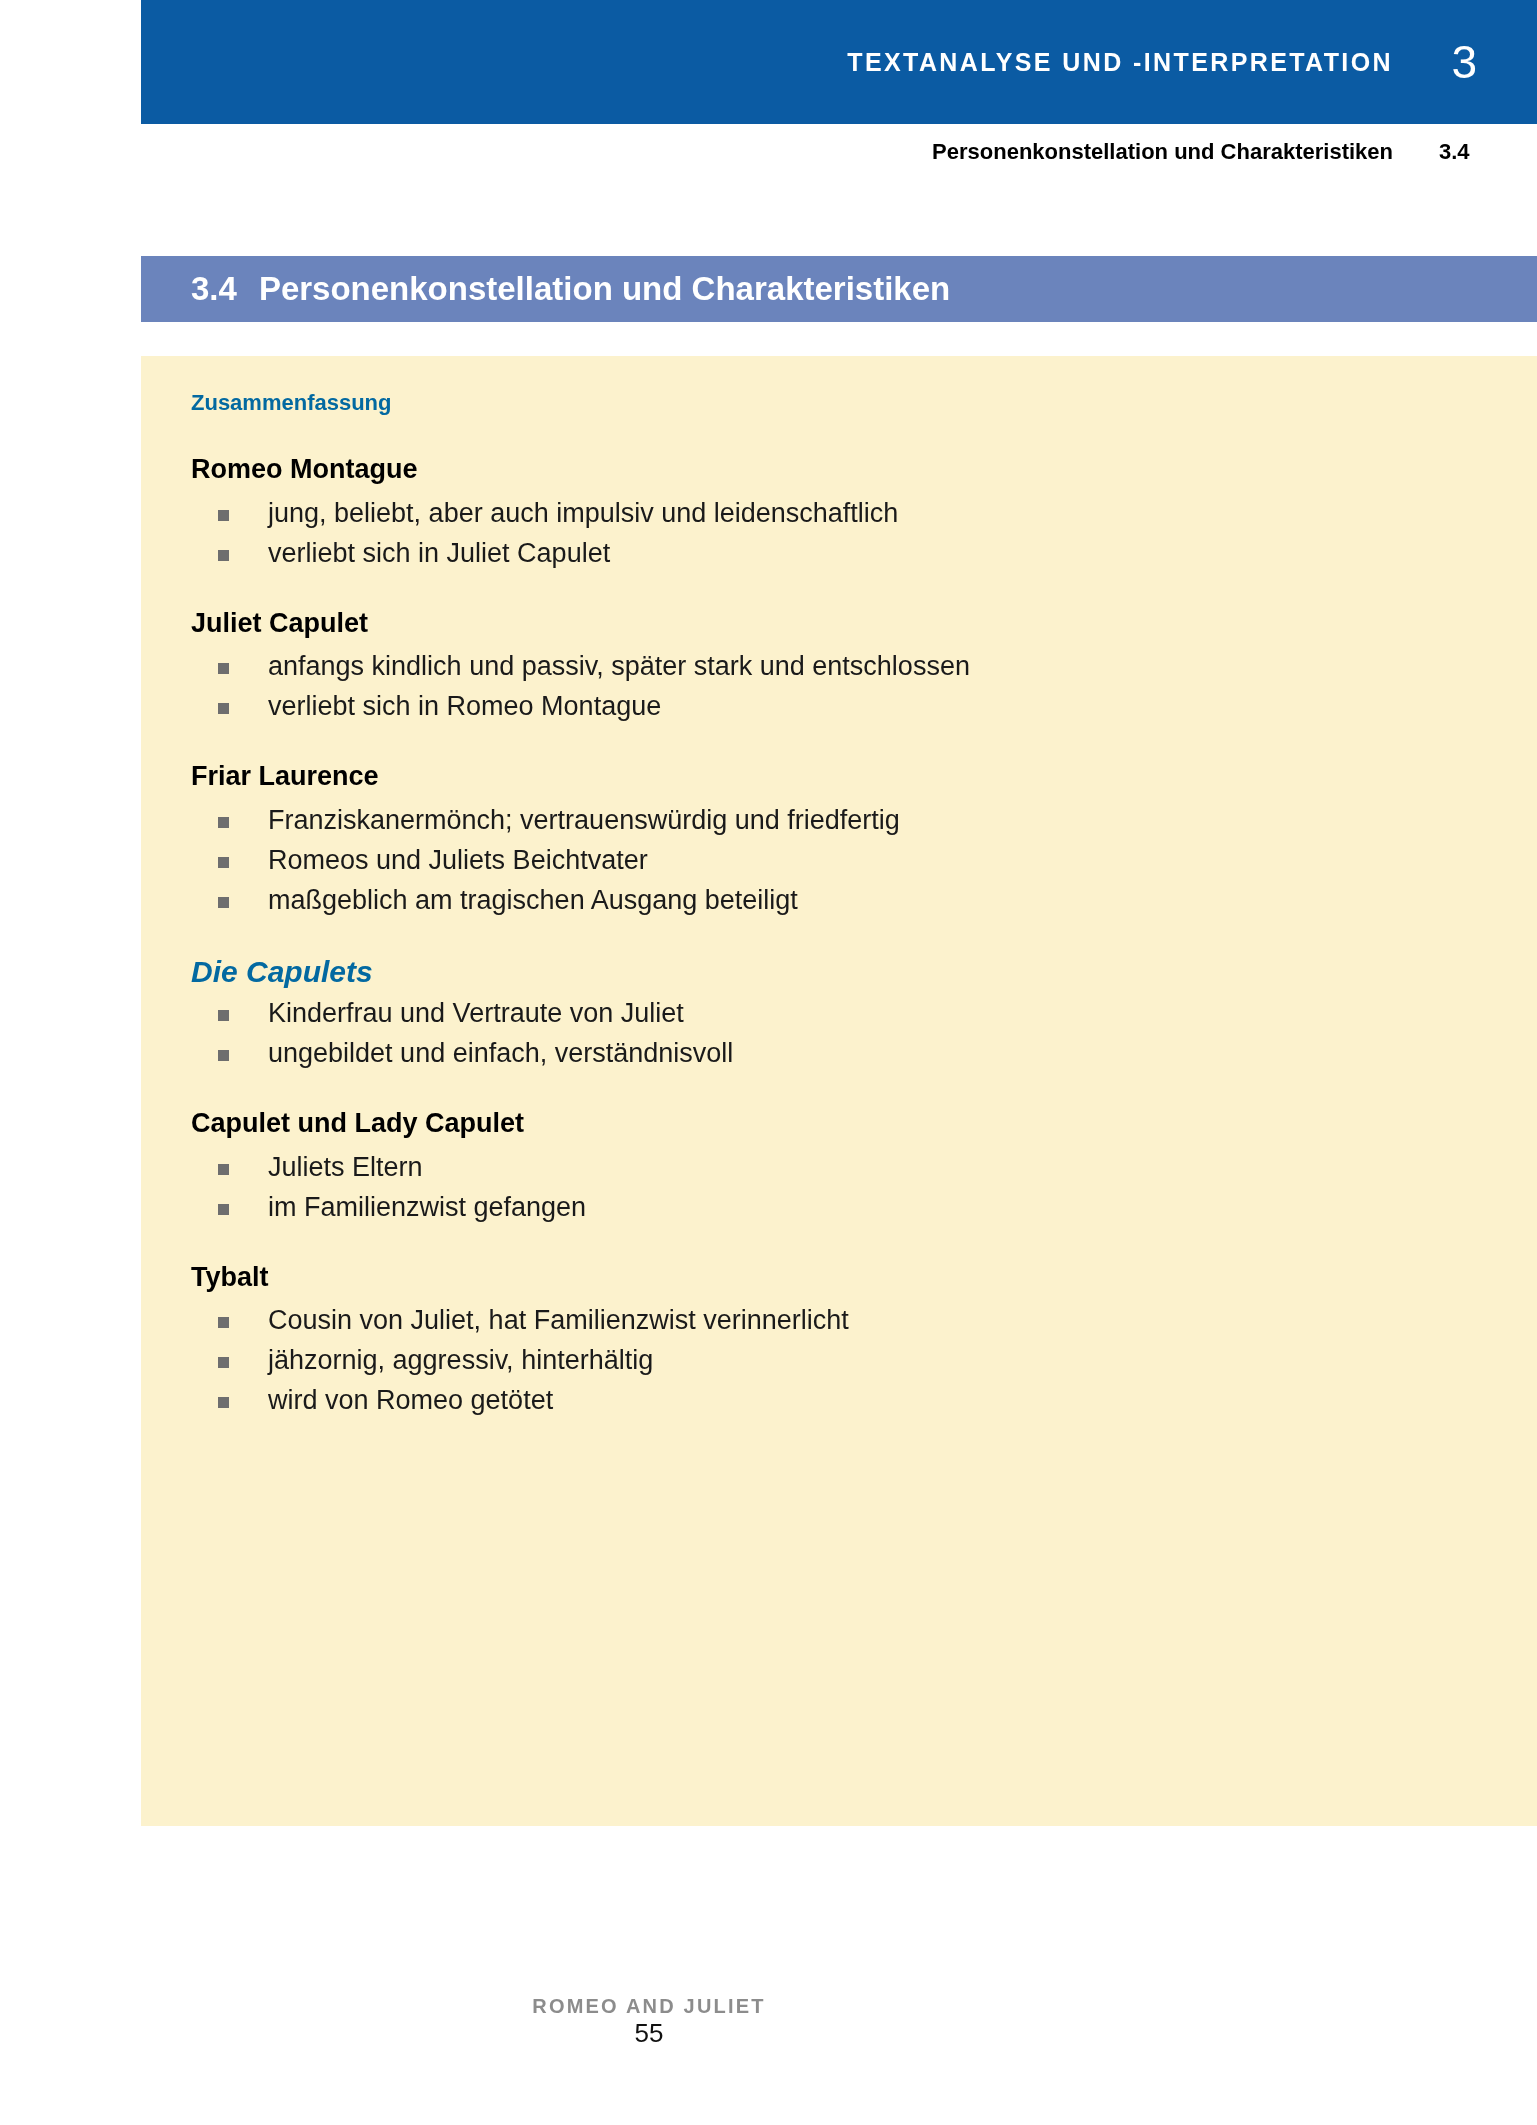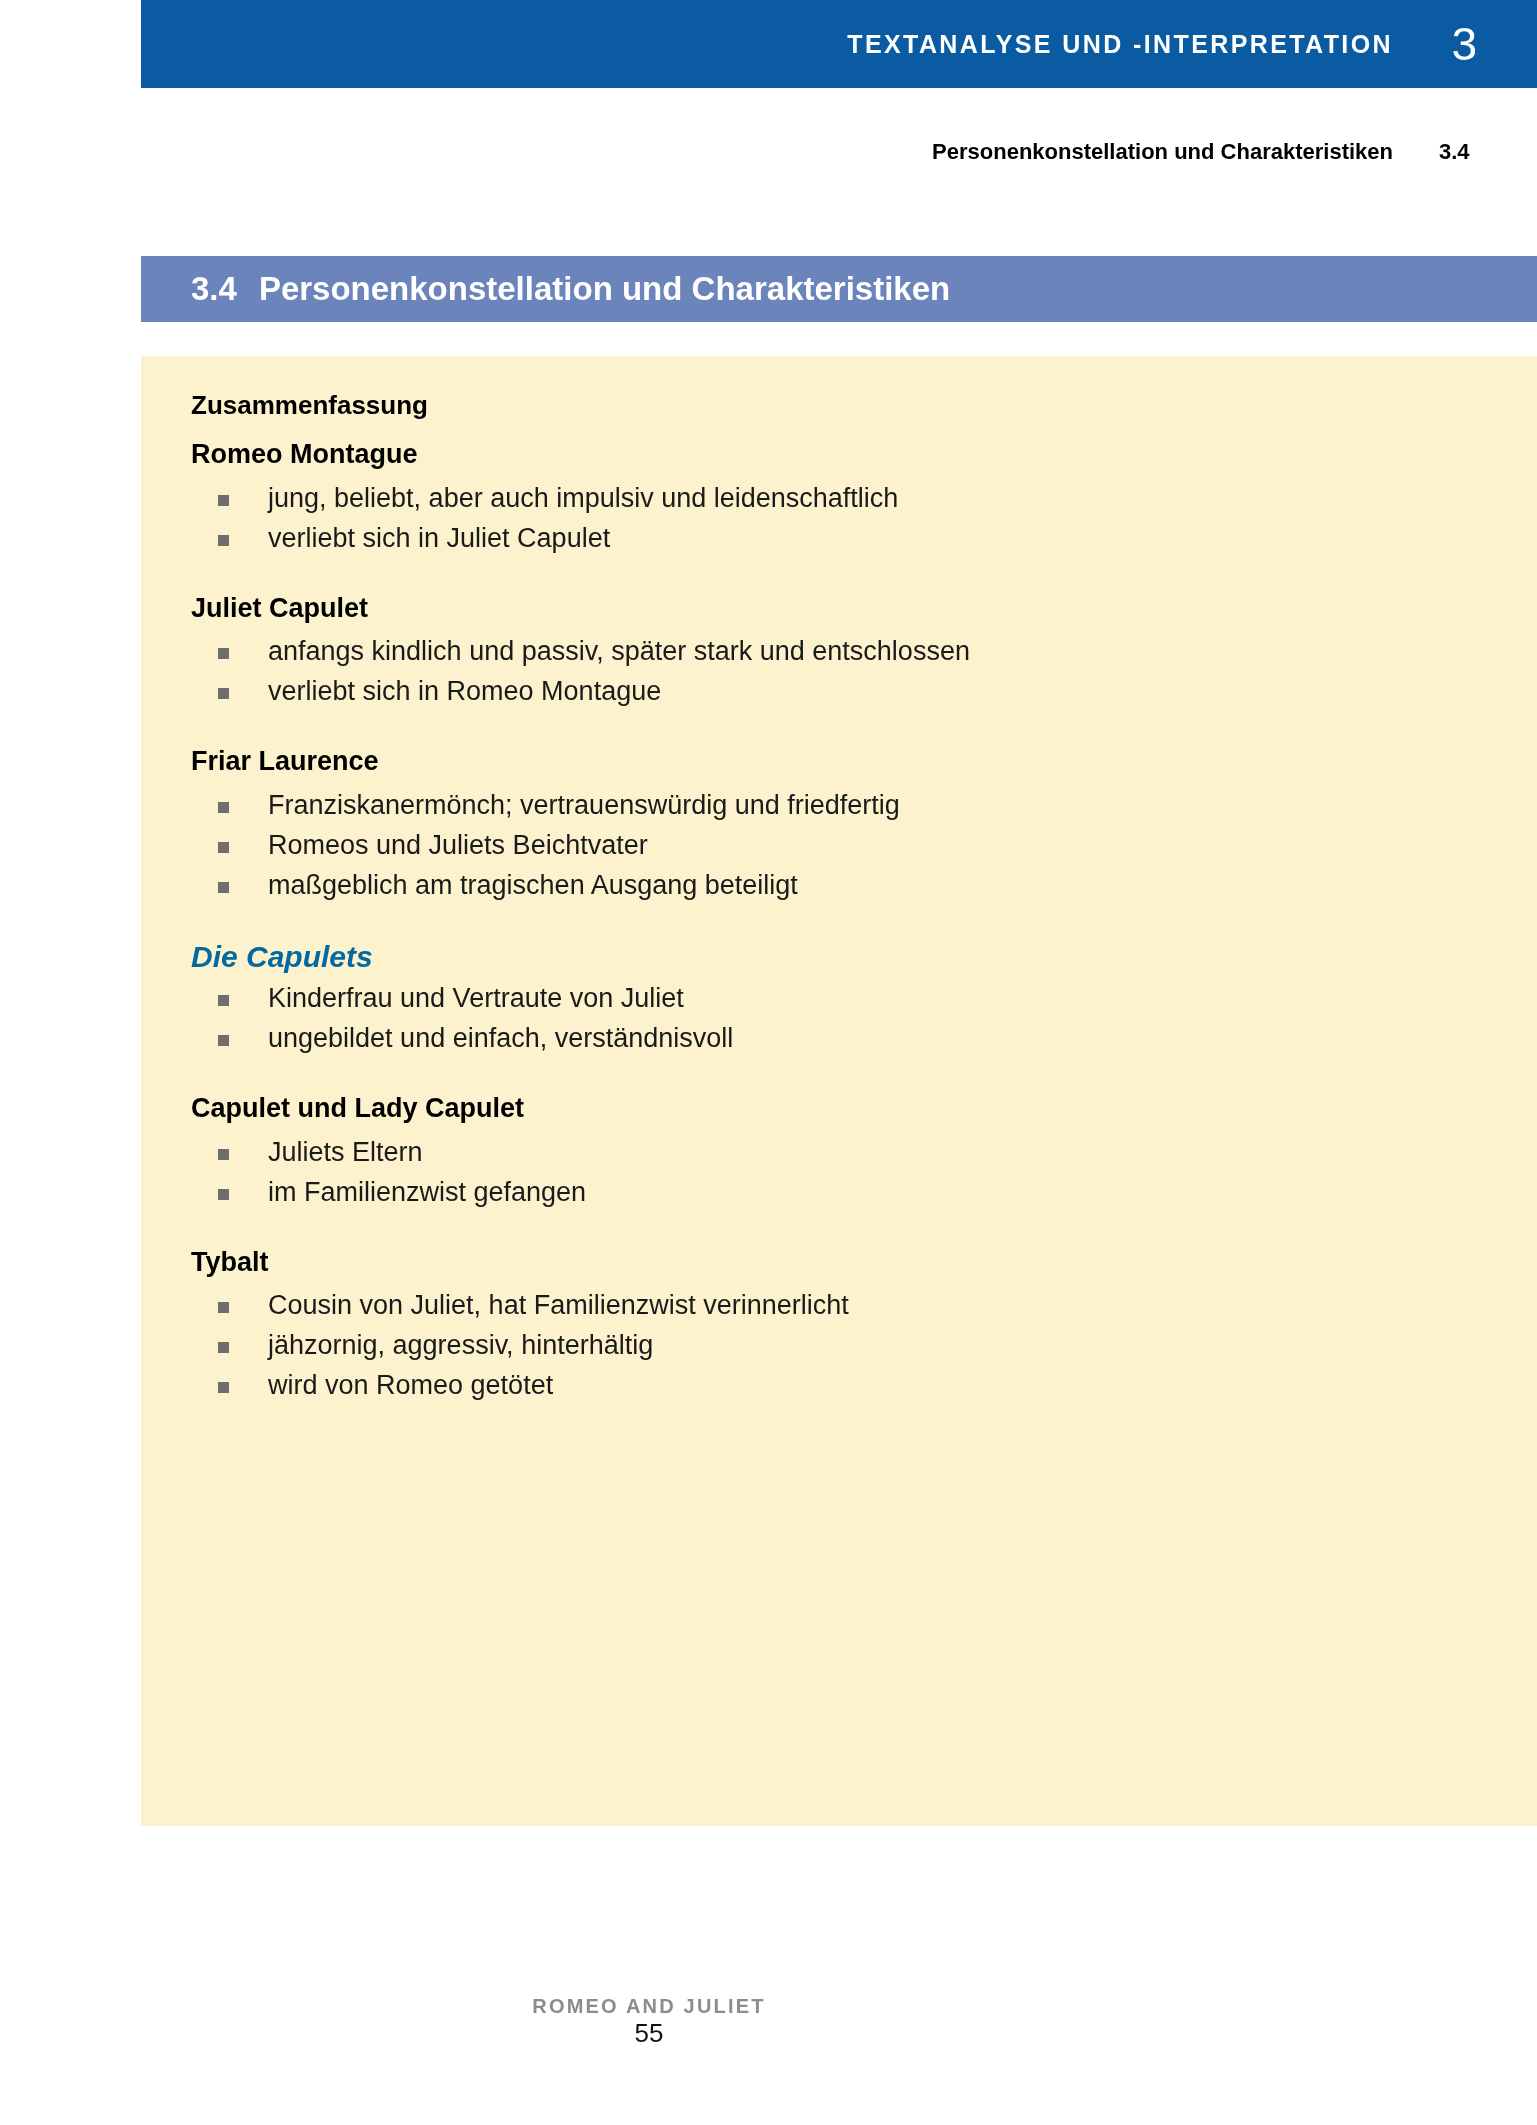--- a/index.html
+++ b/index.html
@@ -15,21 +15,21 @@
     color: #000000;
     overflow: hidden;
   }
 
   
   .header-bar {
     position: absolute;
     left: 141px;
     top: 0;
     right: 0;
-    height: 88px;
+    height: 124px;
     background: #0b5ba3;
     display: flex;
     align-items: center;
     justify-content: flex-end;
     box-sizing: border-box;
     padding-right: 60px;
   }
   .header-title {
     color: #ffffff;
     font-size: 25px;
@@ -106,24 +106,24 @@
     left: 141px;
     top: 356px;
     right: 0;
     height: 1470px;
     background: #fcf2cd;
     box-sizing: border-box;
     padding: 34px 50px 0 50px;
   }
 
   .panel-title {
-    font-size: 26px;
-    font-weight: 700;
-    color: #000000;
-    margin: 0 0 16px 0;
+    font-size: 22px;
+    font-weight: 700;
+    color: #0369a1;
+    margin: 0 0 36px 0;
     line-height: 1.2;
   }
 
   .group { margin-bottom: 34px; }
   .group:last-child { margin-bottom: 0; margin-top: 24px; }
 
   .group-kicker {
     font-size: 30px;
     font-weight: 700;
     font-style: italic;

